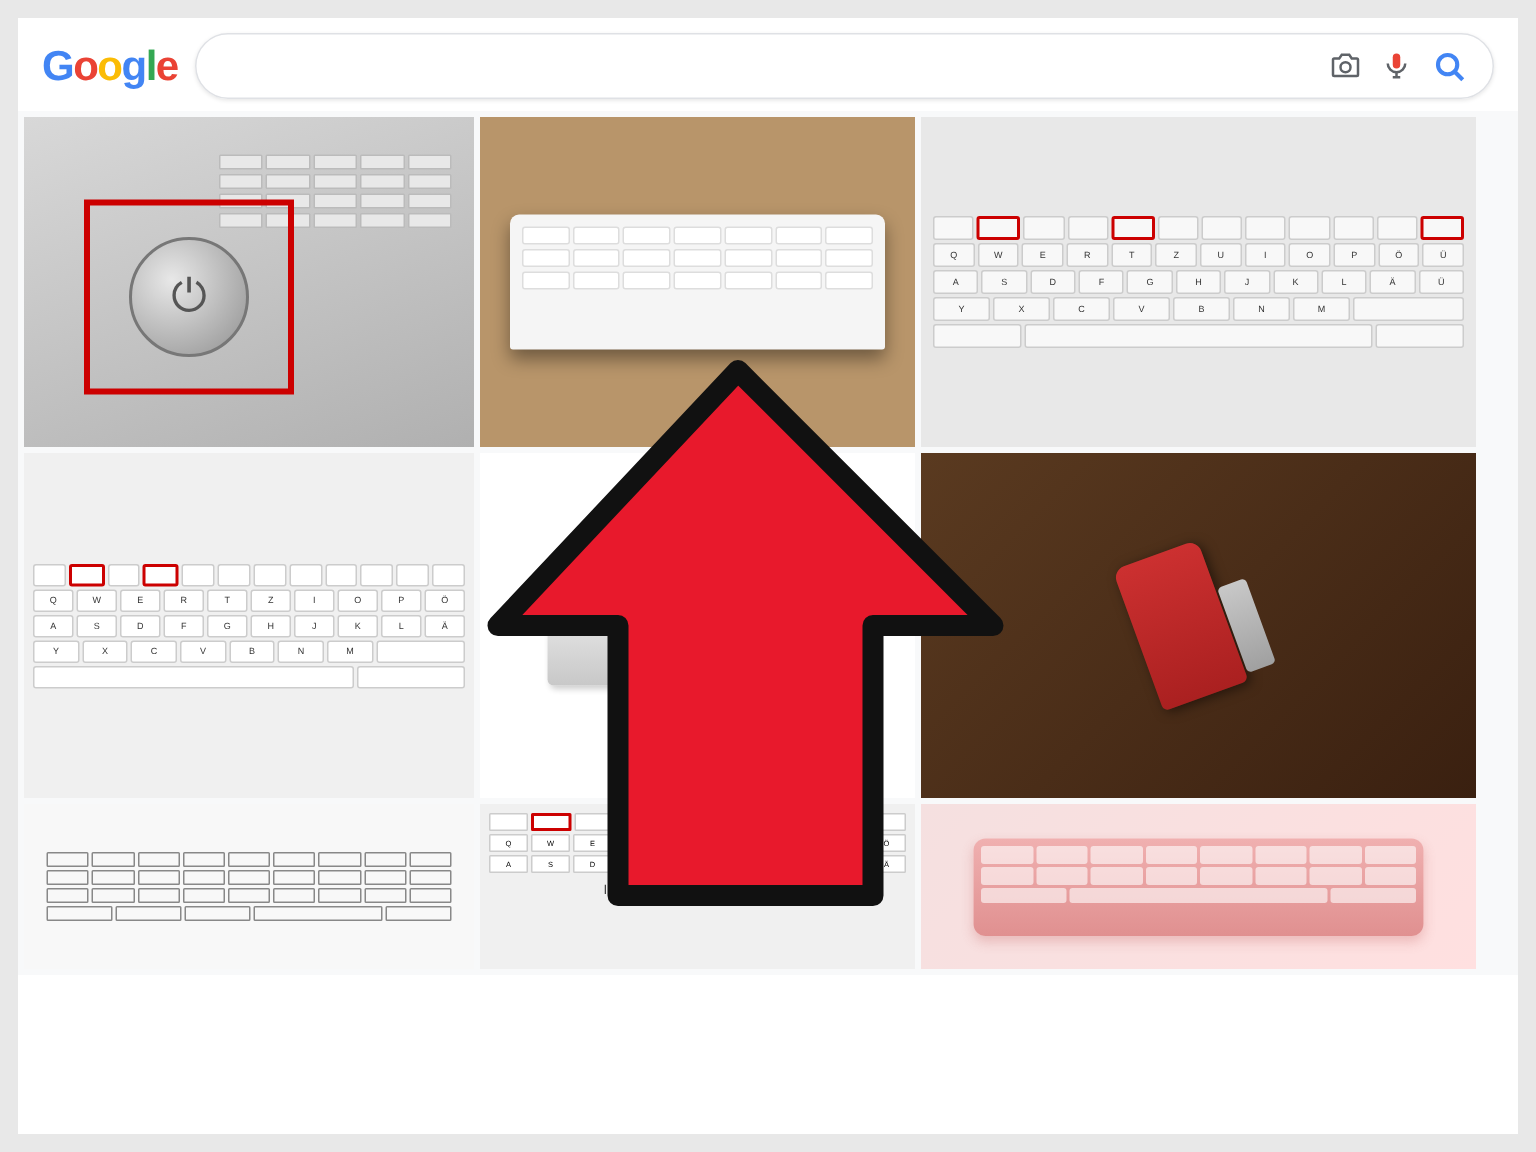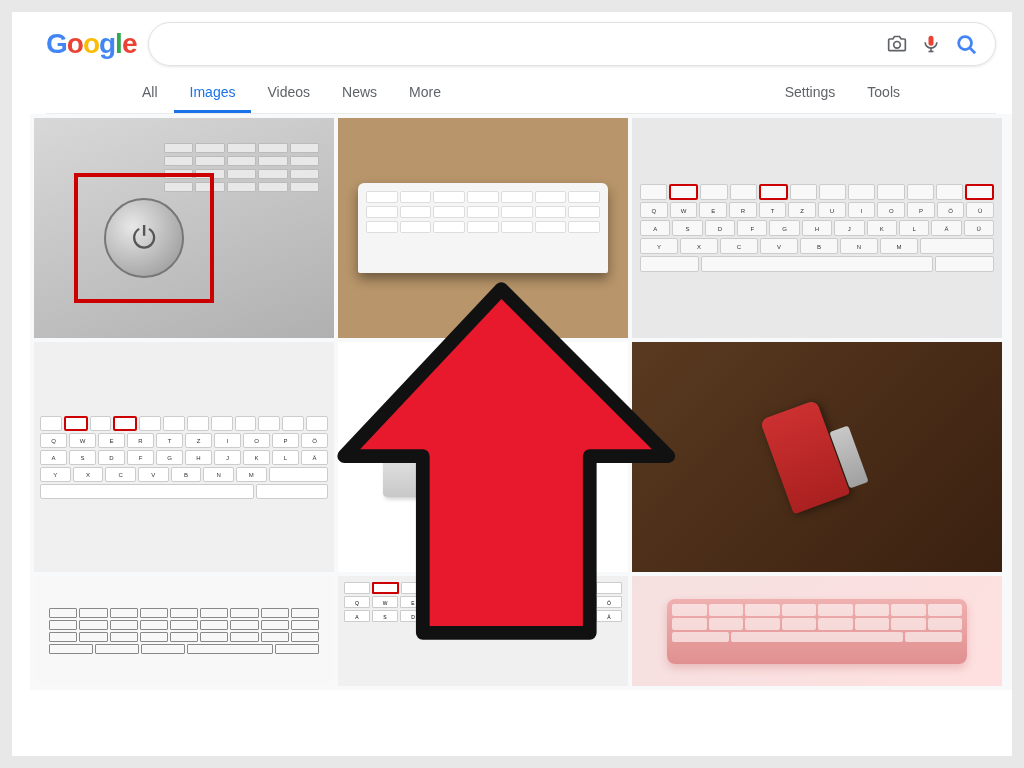--- a/index.html
+++ b/index.html
@@ -8,21 +8,20 @@
       font-family: Arial, sans-serif;
       width: 1024px;
       height: 768px;
       overflow: hidden;
     }
     .page-wrapper {
       background: #fff;
       margin: 12px;
       height: calc(100% - 24px);
       overflow: hidden;
-      padding-left: 18px;
     }
     
     .header {
       padding: 10px 16px 0 16px;
       background: #fff;
     }
     .header-top {
       display: flex;
       align-items: center;
       gap: 12px;
@@ -183,31 +182,20 @@
           <button class="icon-btn">
             <svg width="22" height="22" viewBox="0 0 24 24" fill="none" stroke="#4285F4" stroke-width="3">
               <circle cx="11" cy="11" r="7"></circle>
               <line x1="16.5" y1="16.5" x2="22" y2="22"></line>
             </svg>
           </button>
         </div>
       </div>
     </div>
 
-    <div class="nav-tabs">
-      <a class="nav-tab">All</a>
-      <a class="nav-tab active">Images</a>
-      <a class="nav-tab">Videos</a>
-      <a class="nav-tab">News</a>
-      <a class="nav-tab">More</a>
-      <div class="nav-right">
-        <a class="nav-tab">Settings</a>
-        <a class="nav-tab">Tools</a>
-      </div>
-    </div>
   </div>
 
   <div class="content-area" style="position:relative;">
     <div class="image-grid">
 
       <div class="img-cell cell-1">
         <div class="cell-1-inner">
 
           <div style="position:absolute;top:0;left:0;width:100%;height:100%;background:linear-gradient(160deg,#d8d8d8,#b0b0b0);">
 

